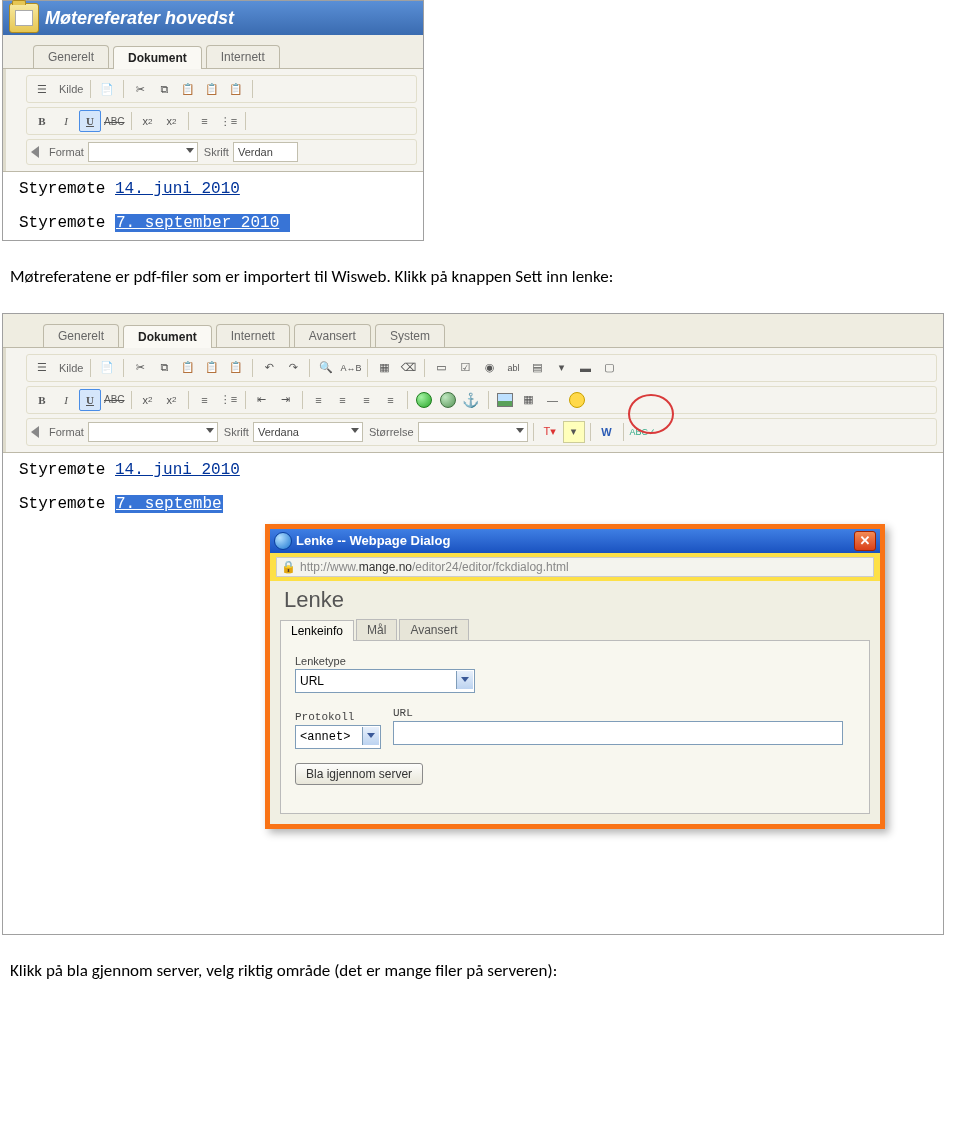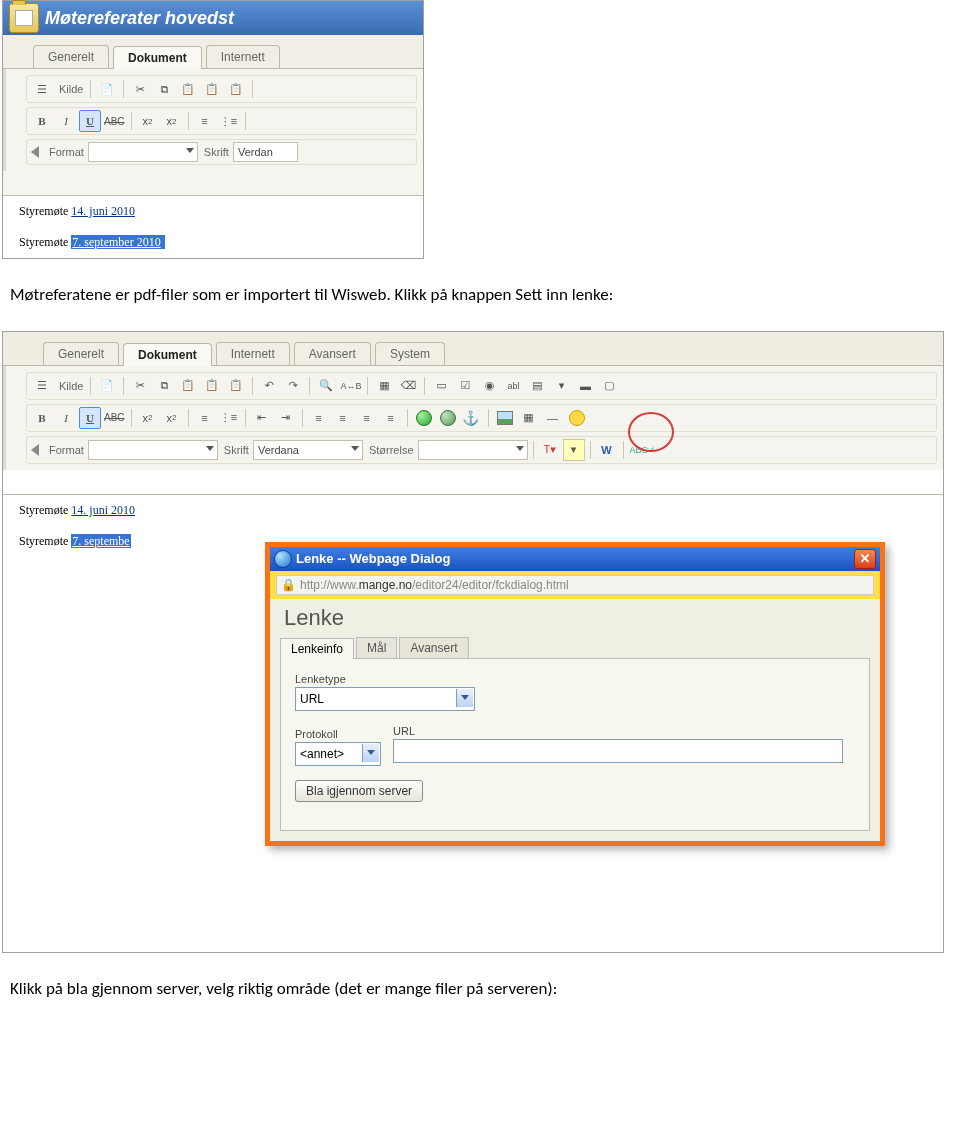--- a/index.html
+++ b/index.html
@@ -132,24 +132,23 @@
   .tri-left {
     width: 0; height: 0; border-top: 6px solid transparent; border-bottom: 6px solid transparent; border-right: 8px solid #888;
     margin-right: 4px;
   }
   .btn-globe { position: relative; }
   .globe-ic { width: 14px; height: 14px; border-radius: 50%; background: radial-gradient(circle at 30% 30%, #a3f3a3, #2aa62a); border:1px solid #1d7d1d; }
   .editor-content {
     background: #fff;
     border-top: 1px solid #bdb9a8;
     padding: 8px 8px 8px 16px;
-    font-family: Liberation Serif, serif;
-    font-size: 12px;
+    font-family: Liberation Mono, monospace;
+    font-size: 16px;
     color: #000;
-    margin-top: 24px;
   }
   .link-text {
     color: #003399;
     text-decoration: underline;
   }
   .sel {
     background: #3874d6;
     color: #fff;
     padding: 0 1px;
   }
@@ -491,21 +490,21 @@
         <div class="dialog-tab">Avansert</div>
       </div>
       <div class="dialog-panel">
         <div class="field-row">
           <div class="field-label">Lenketype</div>
           <div class="select-box" style="width:170px;">
             <span>URL</span>
             <span class="arrow"></span>
           </div>
         </div>
-        <div class="field-row" style="display:flex; gap:12px; align-items:flex-end;">
+        <div class="field-row" style="display:flex; gap:12px; align-items:flex-end;font-family:Liberation Mono, monospace;">
           <div>
             <div class="field-label">Protokoll</div>
             <div class="select-box" style="width:76px;">
               <span>&lt;annet&gt;</span>
               <span class="arrow"></span>
             </div>
           </div>
           <div style="flex:1;">
             <div class="field-label">URL</div>
             <div class="text-input" style="width:440px;"></div>

